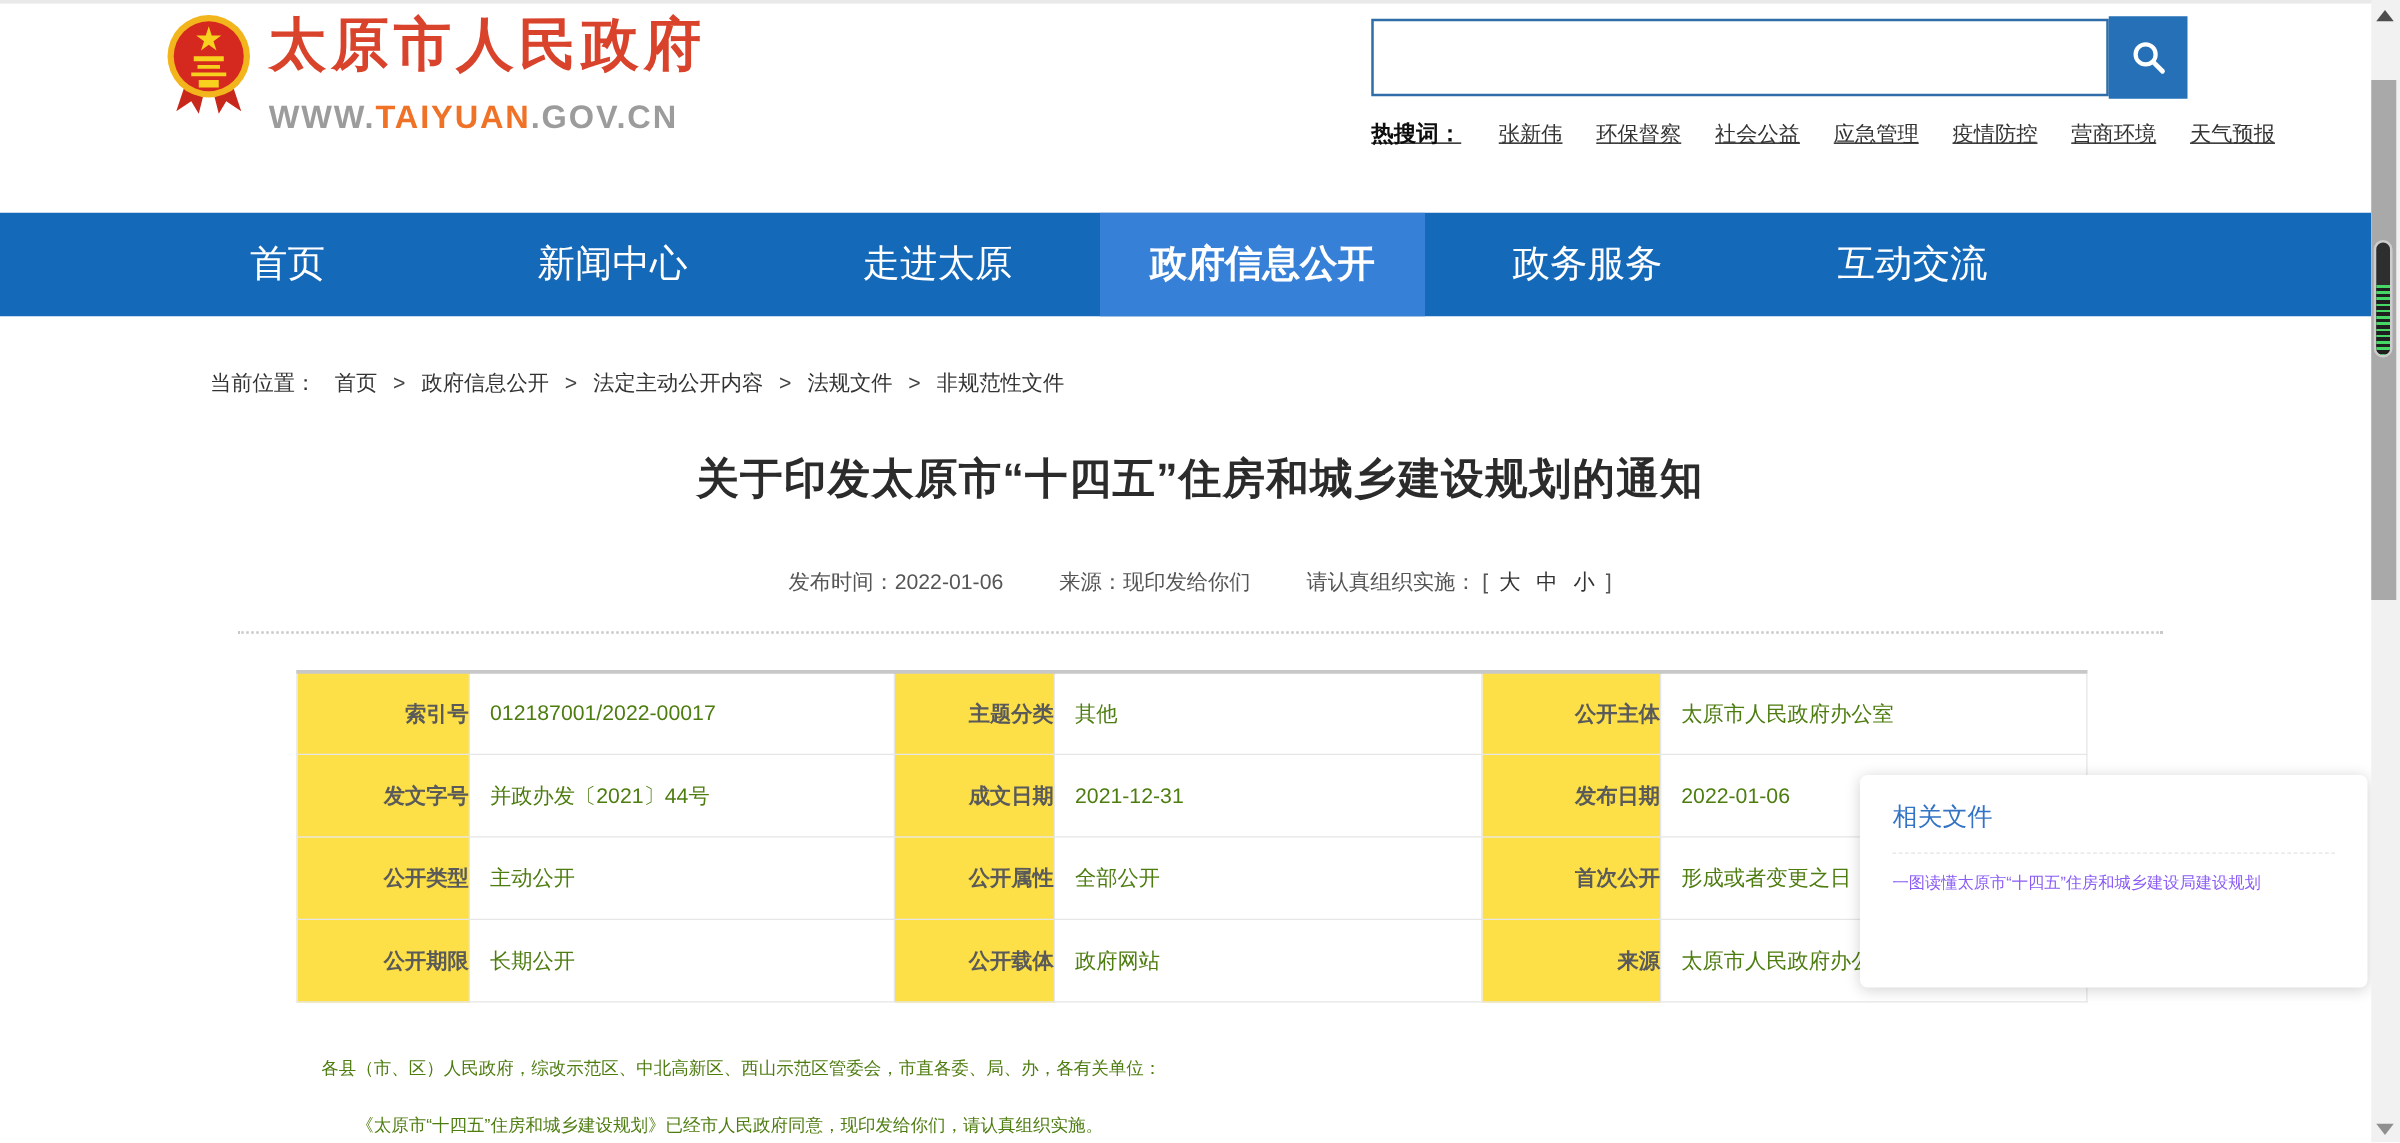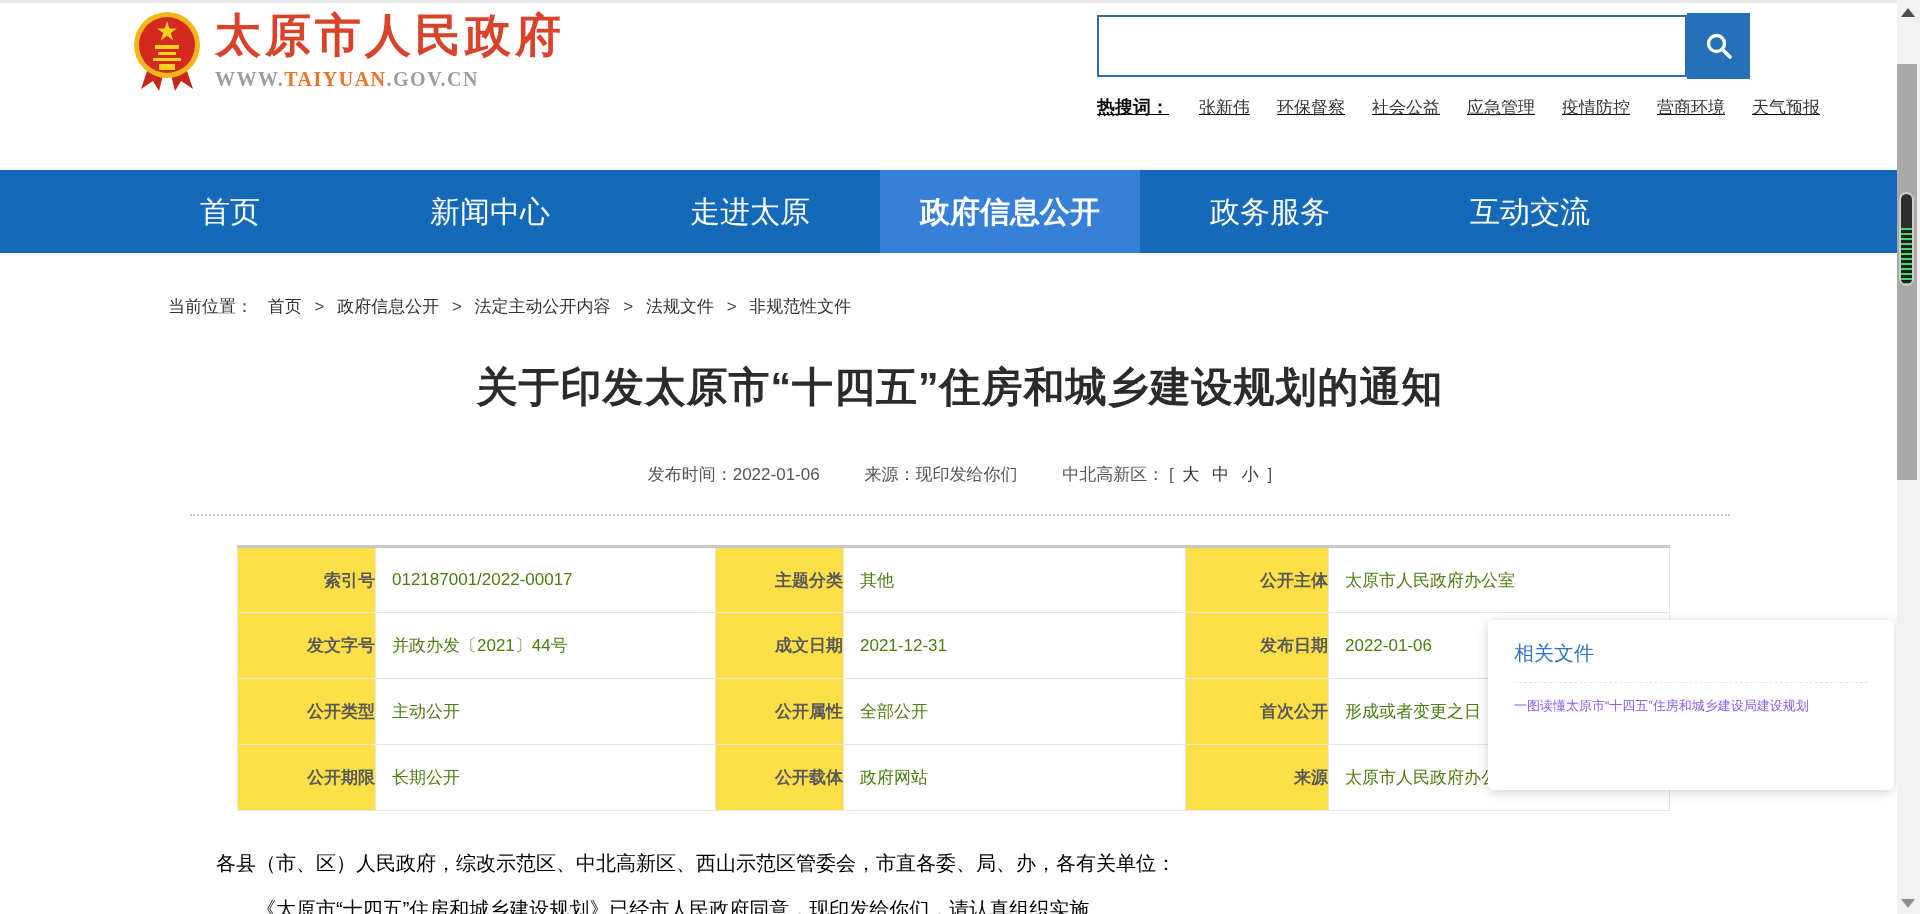--- a/index.html
+++ b/index.html
@@ -7,21 +7,21 @@
     font-family:"Liberation Sans","DejaVu Sans",sans-serif; }
   .page { position:relative; width:1920px; height:914px; background:#fff; }
   .top-line { height:3px; background:#e9e9e9; }
 
   
   header { position:relative; height:167px; background:#fff; }
   .logo-area { position:absolute; left:133px; top:6px; display:flex; align-items:flex-start; }
   .emblem { width:68px; height:84px; }
   .site-text { margin-left:14px; }
   .site-name { font-size:46px; font-weight:bold; color:#d9432b; letter-spacing:4px; line-height:1.15; }
-  .site-url { font-size:20px; font-weight:bold; color:#9c9c9c; letter-spacing:1.5px; margin-top:6px;font-family:Liberation Serif, serif; }
+  .site-url { font-size:26px; font-weight:bold; color:#9c9c9c; letter-spacing:1.5px; margin-top:16px; }
   .site-url .orange { color:#ef7227; }
 
   .search-area { position:absolute; left:1097px; top:12px; width:760px;text-decoration:underline; }
   .search-row { display:flex; }
   .search-input { width:590px; height:62px; border:2px solid #2e6da8; outline:none;
      font-size:20px; padding:0 12px; color:#333; }
   .search-btn { width:63px; height:66px; margin-top:-2px; border:none; background:#2570b7;
      cursor:pointer; display:flex; align-items:center; justify-content:center; }
   .hot-row { margin-top:16px; font-size:17px; color:#333; display:flex; align-items:center; }
   .hot-label { font-weight:bold; color:#0d0d0d; font-size:18px; margin-right:30px; }
@@ -35,34 +35,34 @@
   .nav-item.active { background:#3780d8; font-weight:bold; }
 
   
   .breadcrumb { margin:42px 0 0 168px; font-size:17px; color:#333; }
   .breadcrumb a { color:#333; text-decoration:none; cursor:pointer; }
   .breadcrumb .sep { margin:0 8px; color:#444; }
   .crumb-label { margin-right:10px; }
 
   
   main { width:1584px; margin:0 auto 0 168px; }
-  .article-title { margin-top:42px; text-align:center; font-size:41px; font-weight:bold;
+  .article-title { margin-top:42px; text-align:center; font-size:34px; font-weight:bold;
      color:#2b2b2b; letter-spacing:1px; }
   .meta { margin-top:48px; text-align:center; font-size:17px; color:#555; }
   .meta .grp { margin:0 20px; }
   .meta .fs { color:#333; cursor:pointer; margin:0 4px; }
   .dotted-sep { margin:28px 0 0 22px; width:1540px; border-top:2px dotted #c9c9c9; }
 
   table.info { margin:29px 0 0 69px; width:1432px; border-collapse:collapse;
      border:1px solid #e4e4e4; border-top:3px solid #c8c8c8; table-layout:fixed; }
   table.info td { border:1px solid #e6e6e6; height:66px; font-size:17px; }
   td.lbl { background:#fde047; color:#5a5a5a; text-align:right;font-weight:bold; }
   td.val { color:#4d7c0f; padding-left:16px; background:#fff; }
 
-  .para { margin:38px 0 0 48px; font-size:20px; color:#000000; line-height:28px; width:1460px; }
+  .para { margin:38px 0 0 89px; font-size:14px; color:#4d7c0f; line-height:28px; width:1460px; }
   .para.indent { text-indent:2em; margin-top:18px; }
 
   
   .related-panel { position:absolute; left:1488px; top:620px; width:406px; height:170px;
      background:#fff; border-radius:6px; box-shadow:0 2px 12px rgba(0,0,0,.18);
      padding:20px 26px; z-index:10; }
   .related-title { color:#3273c5; font-size:20px; }
   .related-sep { border-top:1px dashed #e3e3e3; margin:15px 0 12px; }
   .related-link { font-size:13px; color:#8b5cf6; line-height:1.75; text-decoration:none;
      display:block; cursor:pointer; }
@@ -152,21 +152,21 @@
     <span class="sep">&gt;</span>
     <a>非规范性文件</a>
   </div>
 
   <main>
     <h1 class="article-title">关于印发太原市“十四五”住房和城乡建设规划的通知</h1>
 
     <div class="meta">
       <span class="grp"><span>发布时间：</span><span>2022-01-06</span></span>
       <span class="grp"><span>来源：</span><span>现印发给你们</span></span>
-      <span class="grp"><span>中北高新区：</span>
+      <span class="grp"><span>请认真组织实施：</span>
         <span>[</span>
         <span class="fs">大</span>
         <span class="fs">中</span>
         <span class="fs">小</span>
         <span>]</span>
       </span>
     </div>
 
     <div class="dotted-sep"></div>
 

